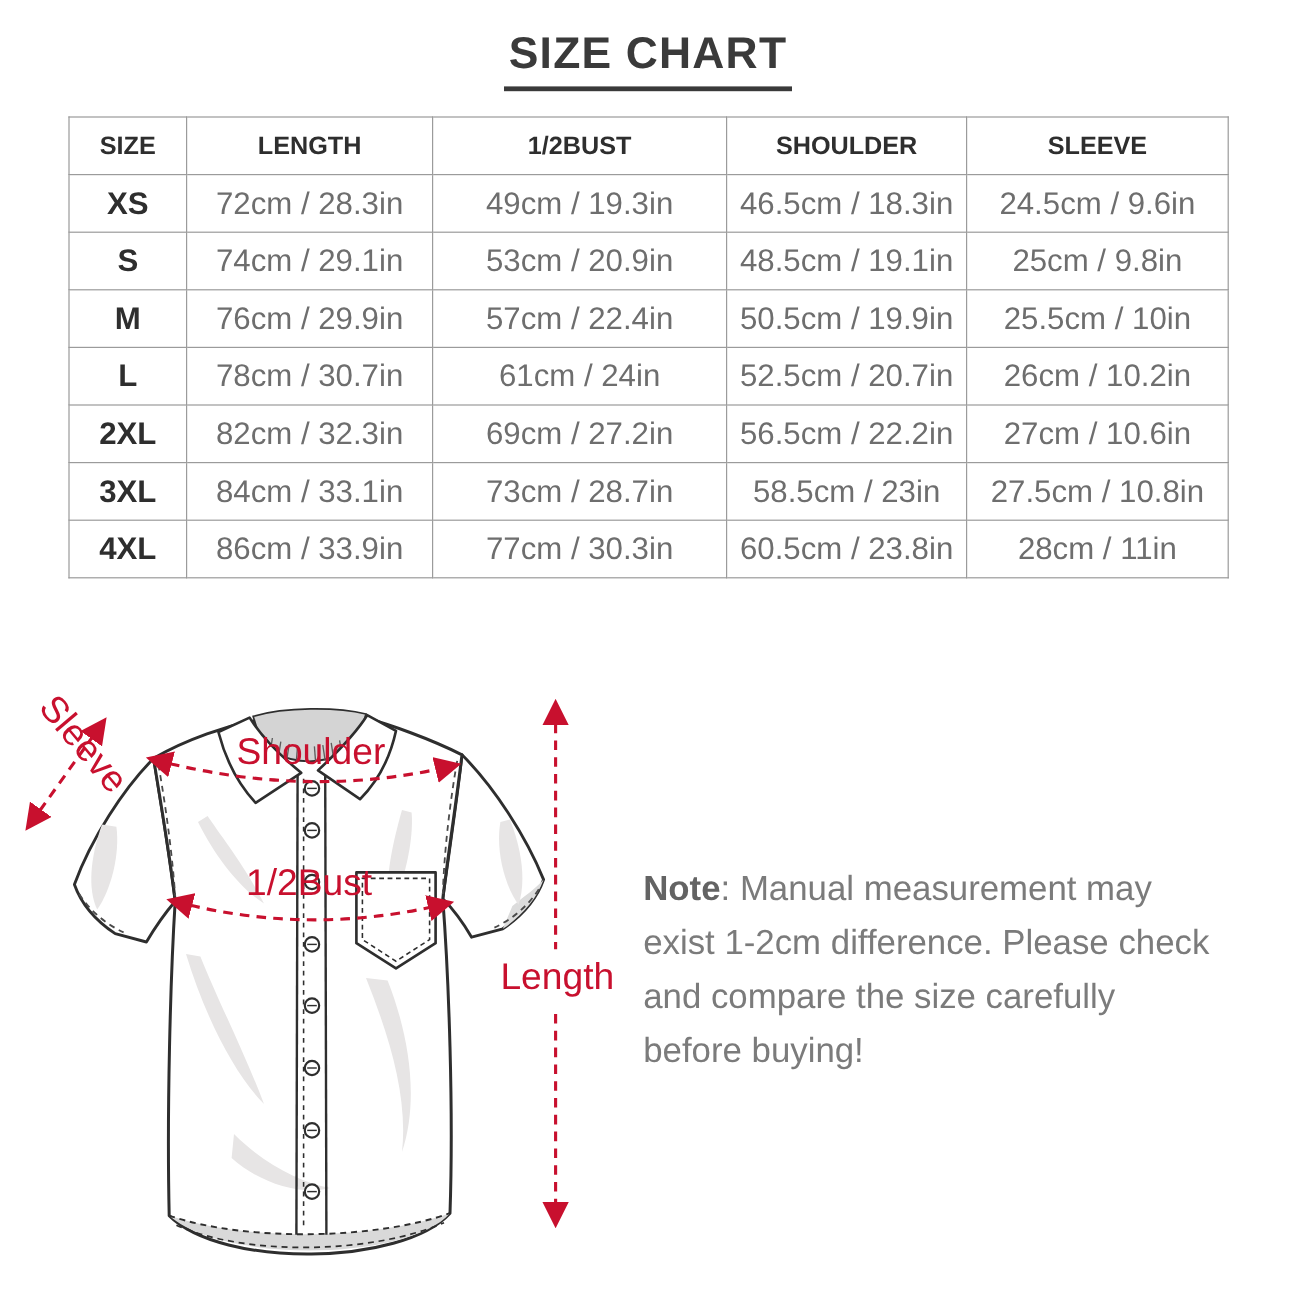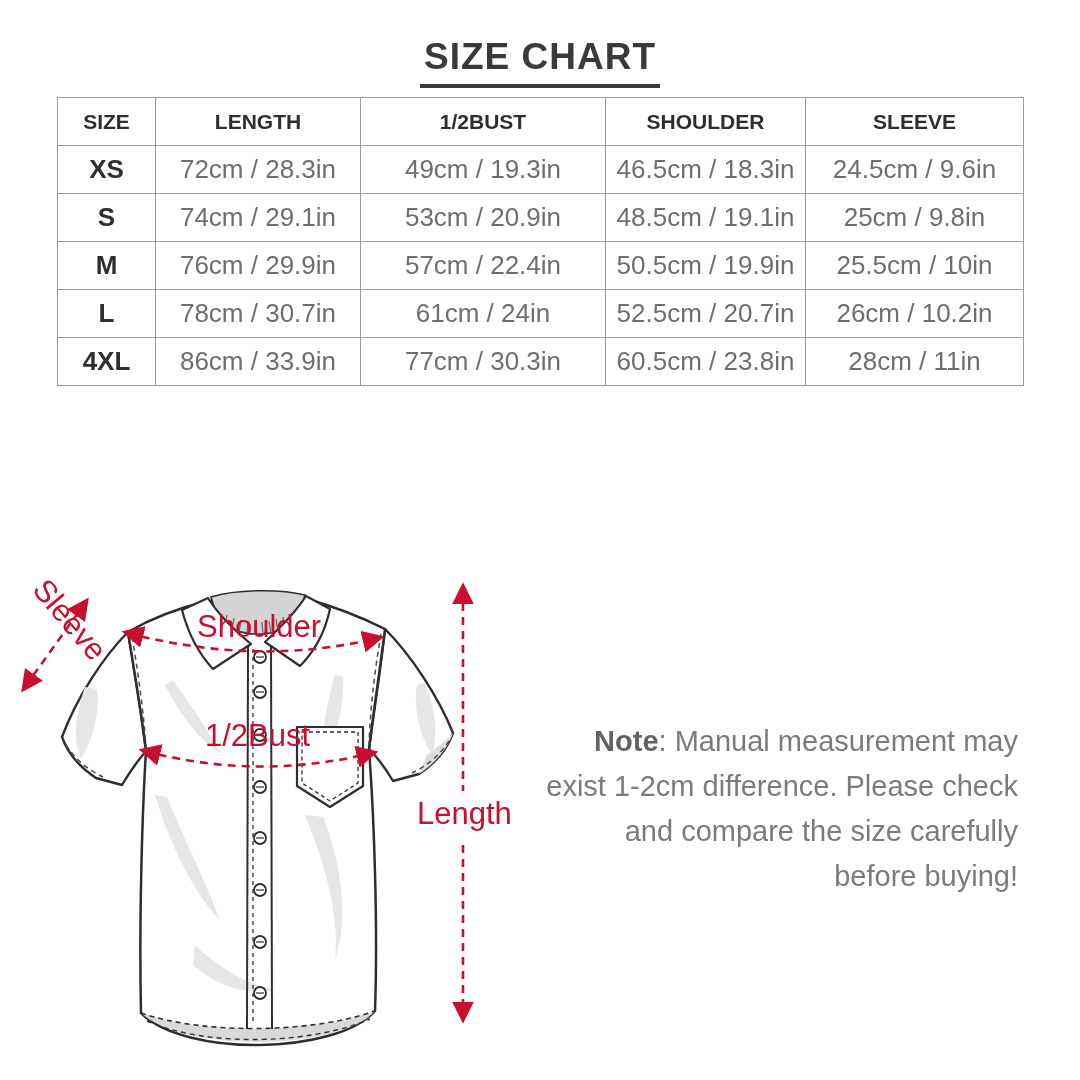--- a/index.html
+++ b/index.html
@@ -10,21 +10,20 @@
     font-family:"Liberation Sans", sans-serif;
     overflow:hidden;
   }
   .title-wrap { position:absolute; top:24px; left:0; width:1080px; text-align:center; }
   .page-title {
     display:inline-block;
     font-size:37px; font-weight:bold; color:#3a3a3a;
     letter-spacing:1px;
     border-bottom:4px solid #3a3a3a;
     padding:0 4px 6px 4px;
-    margin-top:12px;
   }
   table.size-table {
     position:absolute; left:57px; top:97px; width:966px;
     border-collapse:collapse; table-layout:fixed;
     background:#fff;
   }
   .size-table th, .size-table td {
     border:1px solid #9b9b9b;
     height:48px; text-align:center; vertical-align:middle;
     padding:0; white-space:nowrap; overflow:hidden;
@@ -42,21 +41,21 @@
     position:absolute; color:#c8102e; font-size:31px; line-height:1.1;
     white-space:nowrap;
   }
   .sleeve-label   { left:22px;  top:603px; transform:rotate(50deg); transform-origin:50% 50%; }
   .shoulder-label { left:197px; top:610px; }
   .bust-label     { left:205px; top:719px; }
   .length-label   { left:417px; top:797px; width:94px; text-align:center; }
 
   .note-block {
     position:absolute; left:536px; top:719px; width:482px;
-    font-size:29px; line-height:45px; color:#7b7b7b;text-align:right;
+    font-size:29px; line-height:45px; color:#7b7b7b;
   }
   .note-block b { color:#636363; font-weight:bold; }
 </style>
 </head>
 <body>
 
 <div class="title-wrap">
   <span class="page-title">SIZE CHART</span>
 </div>
 
@@ -98,20 +97,34 @@
       <td>57cm / 22.4in</td>
       <td>50.5cm / 19.9in</td>
       <td>25.5cm / 10in</td>
     </tr>
     <tr>
       <td class="size-cell">L</td>
       <td>78cm / 30.7in</td>
       <td>61cm / 24in</td>
       <td>52.5cm / 20.7in</td>
       <td>26cm / 10.2in</td>
+    </tr>
+    <tr>
+      <td class="size-cell">2XL</td>
+      <td>82cm / 32.3in</td>
+      <td>69cm / 27.2in</td>
+      <td>56.5cm / 22.2in</td>
+      <td>27cm / 10.6in</td>
+    </tr>
+    <tr>
+      <td class="size-cell">3XL</td>
+      <td>84cm / 33.1in</td>
+      <td>73cm / 28.7in</td>
+      <td>58.5cm / 23in</td>
+      <td>27.5cm / 10.8in</td>
     </tr>
     <tr>
       <td class="size-cell">4XL</td>
       <td>86cm / 33.9in</td>
       <td>77cm / 30.3in</td>
       <td>60.5cm / 23.8in</td>
       <td>28cm / 11in</td>
     </tr>
   </tbody>
 </table>

